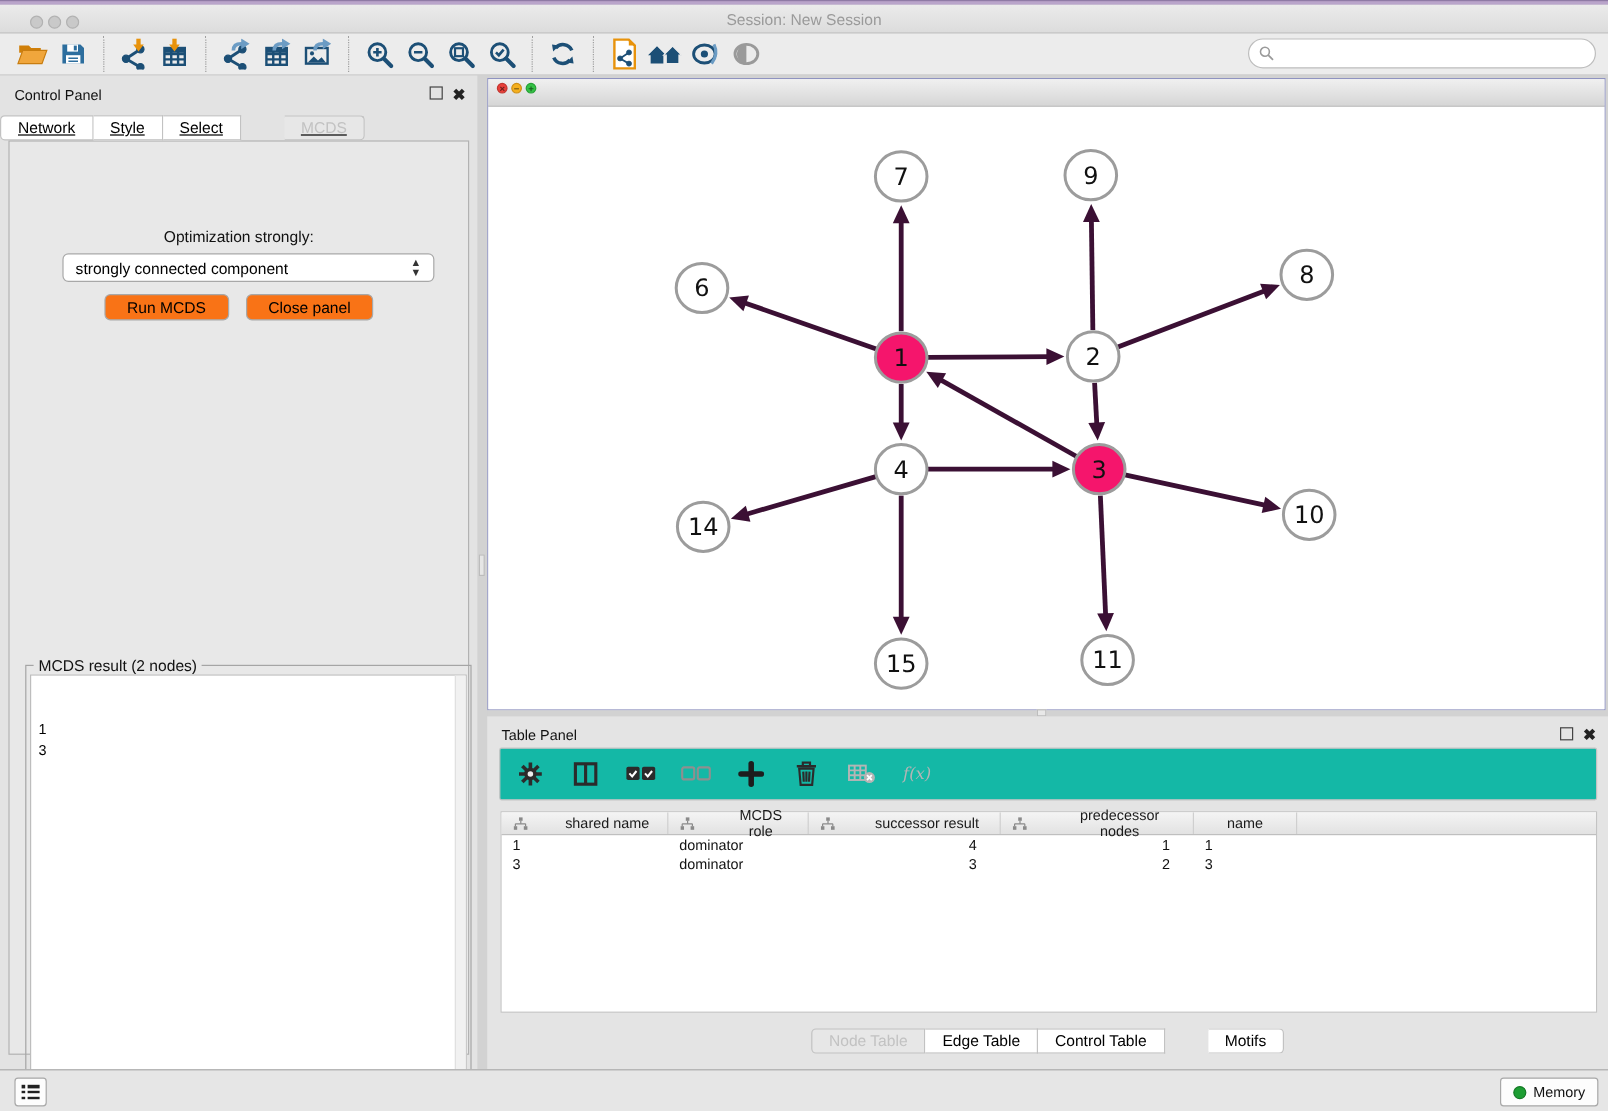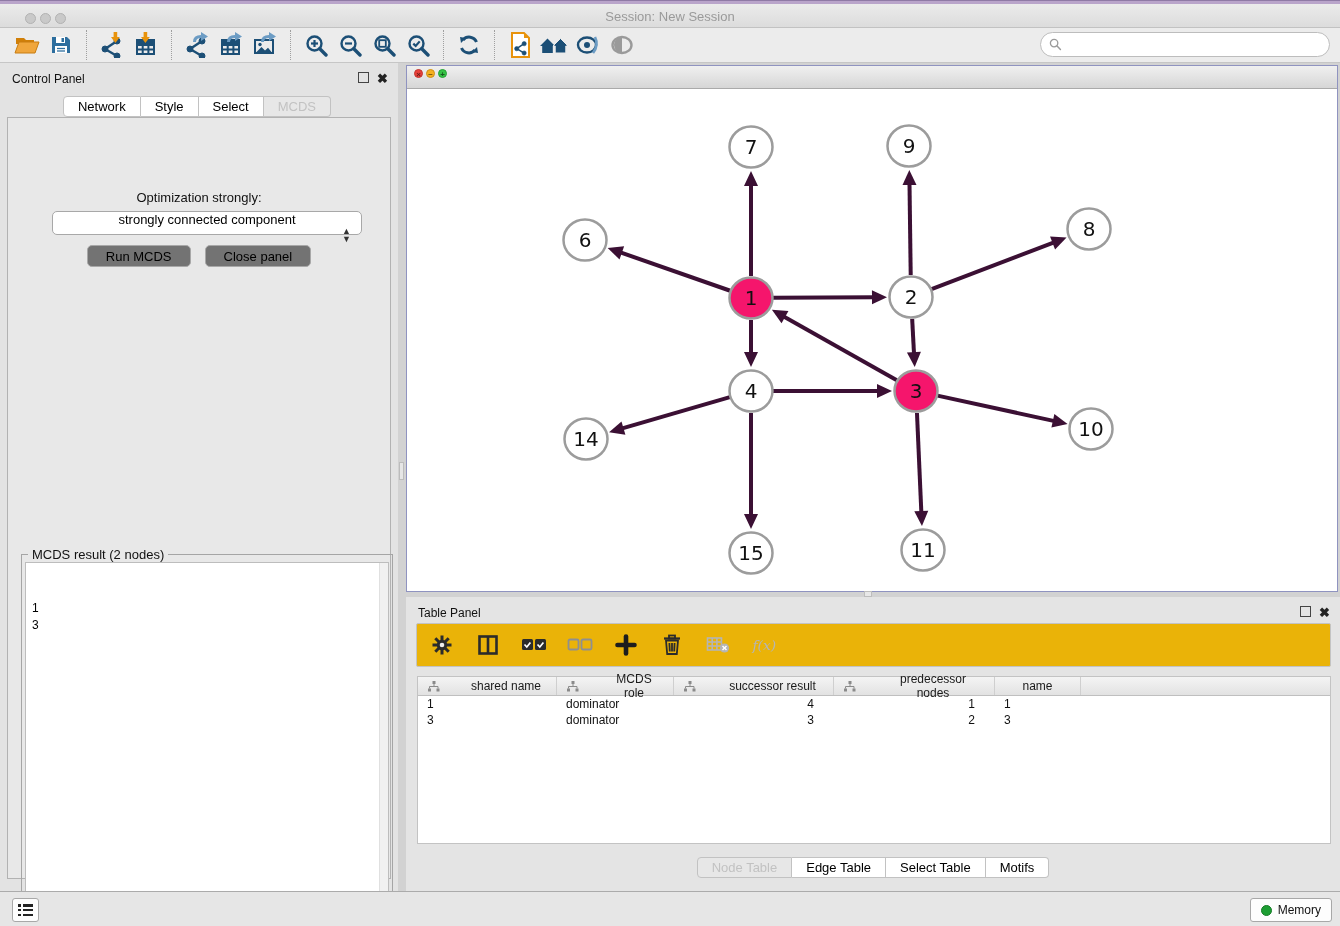--- a/index.html
+++ b/index.html
@@ -17,32 +17,32 @@
   .search-wrap { position:absolute; right:10px; top:4px; width:290px; height:25px; background:#fff; border:1px solid #bdbdbd; border-radius:13px; display:flex; align-items:center; padding-left:8px; }
   .search-wrap input { border:none; outline:none; flex:1; font-size:12px; background:transparent; height:20px; }
 
   
   .control-panel { position:absolute; left:0; top:63px; width:398px; height:828px; background:#e3e3e3; }
   .panel-header { position:absolute; left:12px; top:9px; font-size:12px; color:#111; }
   .panel-icons { position:absolute; right:10px; top:8px; display:flex; gap:8px; font-size:12px; color:#222; }
   .float-glyph { width:11px; height:11px; border:1.5px solid #444; display:inline-block; margin-top:1px; }
   .close-glyph { font-weight:bold; font-size:13px; color:#222; }
 
-  .cp-tabs { position:absolute; left:0; right:4px; top:33px; display:flex; justify-content:center; z-index:3; }
+  .cp-tabs { position:absolute; left:0; right:4px; top:33px; display:flex; justify-content:flex-start; z-index:3;text-decoration:underline; }
   .seg { height:21px; padding:0 14px; font-size:13px; background:#fff; border:1px solid #c2c2c2; border-left:none; display:flex; align-items:center; color:#000; }
   .seg:first-child { border-left:1px solid #c2c2c2; border-radius:4px 0 0 4px; }
-  .seg:last-child { border-radius:0 4px 4px 0; }
+  .seg:last-child { border-radius:0 4px 4px 0;margin-left:36px; }
   .seg.sel { background:#e7e7e7; color:#c2c2c2; }
 
   .cp-body { position:absolute; left:7px; top:54px; width:384px; height:762px; background:#e8e8e8; border:1px solid #b2b2b2; }
   .opt-label { position:absolute; left:0; right:0; top:72px; text-align:center; font-size:13px; color:#111; }
-  .criterion { position:absolute; left:44px; top:93px; width:310px; height:24px; background:#fff; border:1px solid #a8a8a8; border-radius:5px; font-size:13px; display:flex; align-items:center; padding:0 10px;flex-direction:column; }
+  .criterion { position:absolute; left:44px; top:93px; width:310px; height:24px; background:#fff; border:1px solid #a8a8a8; border-radius:5px; font-size:13px; display:flex; align-items:center; padding:0 10px; }
   .criterion .chevrons { margin-left:auto; font-size:9px; line-height:8px; color:#333; display:flex; flex-direction:column; align-items:center; }
   .cp-buttons { position:absolute; left:0; right:0; top:127px; display:flex; justify-content:center; gap:14px; }
-  .btn { height:22px; padding:0 18px; background:#737373; border:1px solid #a8a8a8; border-radius:5px; font-size:13px; display:flex; align-items:center; }
+  .btn { height:22px; padding:0 18px; background:#f97316; border:1px solid #a8a8a8; border-radius:5px; font-size:13px; display:flex; align-items:center; }
 
   .result-group { position:absolute; left:13px; top:436px; width:372px; height:376px; border:1px solid #a5a5a5; }
   .result-title { position:absolute; left:6px; top:-8px; background:#e8e8e8; padding:0 4px; font-size:13px; color:#111; }
   .result-area { position:absolute; left:3px; top:7px; right:3px; bottom:3px; background:#fff; border:1px solid #bdbdbd; font-size:12px; line-height:17px; padding:3px 6px; white-space:pre-line; }
   .result-scroll { position:absolute; right:0; top:0; bottom:0; width:9px; background:#f1f1f1; border-left:1px solid #e0e0e0; }
 
   .v-splitter { position:absolute; left:398px; top:63px; width:8px; height:828px; background:#d2d2d2; }
   .v-splitter .handle { position:absolute; left:1px; top:399px; width:5px; height:18px; background:#e6e6e6; border:1px solid #bcbcbc; }
 
   
@@ -53,21 +53,21 @@
   .net-dot.close { background:#e9403a; border:1px solid #c23630; }
   .net-dot.min { background:#f5b01e; border:1px solid #cf8f17; }
   .net-dot.max { background:#35c245; border:1px solid #27a136; }
   .net-canvas { position:absolute; left:0; top:23px; width:930px; height:502px; background:#fff; }
 
   .h-splitter { position:absolute; left:406px; top:592px; width:934px; height:5px; background:#d2d2d2; }
   .h-splitter .handle { position:absolute; left:458px; top:-1px; width:8px; height:6px; background:#e8e8e8; border:1px solid #bdbdbd; }
 
   
   .table-panel { position:absolute; left:406px; top:597px; width:934px; height:294px; background:#e4e4e4; }
-  .tp-toolbar { position:absolute; left:10px; top:26px; width:915px; height:44px; background:#eab308; border:1px solid #c3c3c3; border-radius:2px; display:flex; align-items:center; padding-left:12px; gap:20px; }
+  .tp-toolbar { position:absolute; left:10px; top:26px; width:915px; height:44px; background:#14b8a6; border:1px solid #c3c3c3; border-radius:2px; display:flex; align-items:center; padding-left:12px; gap:20px; }
   .tp-icon { display:flex; align-items:center; justify-content:center; width:26px; height:26px; }
 
   .data-table { position:absolute; left:11px; top:79px; width:914px; height:168px; background:#fff; border:1px solid #c3c3c3; }
   .thead { display:flex; height:19px; background:linear-gradient(#f4f4f4,#e2e2e2); border-bottom:1px solid #bfbfbf; }
   .th { display:flex; align-items:center; border-right:1px solid #cfcfcf; font-size:12px; color:#1a1a1a; padding-left:10px;gap:20px; }
   .th .ht { flex:1; text-align:center; padding-right:10px; }
   .trow { display:flex; height:16px; font-size:12px; color:#111; }
   .td { padding:1px 0; }
 
   .tp-tabs { position:absolute; left:0; right:0; top:260px; display:flex; justify-content:center; }
@@ -578,21 +578,21 @@
           <div class="td" style="width: 117px; text-align: left; padding: 1px 0px 0px 9px;">dominator</div>
           <div class="td" style="width: 160px; text-align: right; padding: 1px 20px 0px 0px;">3</div>
           <div class="td" style="width: 161px; text-align: right; padding: 1px 20px 0px 0px;">2</div>
           <div class="td" style="width: 86px; text-align: left; padding: 1px 0px 0px 9px;">3</div>
         </div>
       </div>
   </div>
   <div class="tp-tabs" id="tp-tabs">
       <div class="seg sel">Node Table</div>
       <div class="seg">Edge Table</div>
-      <div class="seg">Select Table</div>
+      <div class="seg">Control Table</div>
       <div class="seg">Motifs</div>
     </div>
 </div>
 
 <div class="statusbar">
   <div class="sb-left-btn">
     <div class="list-icon-lines">
         <div></div>
         <div></div>
         <div></div>

